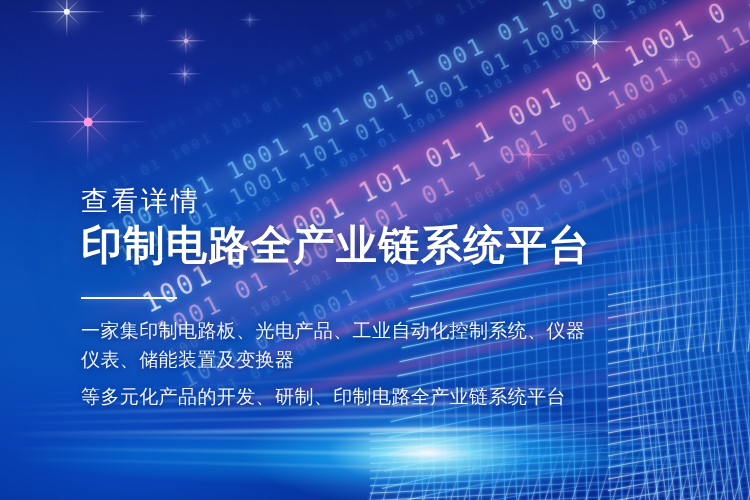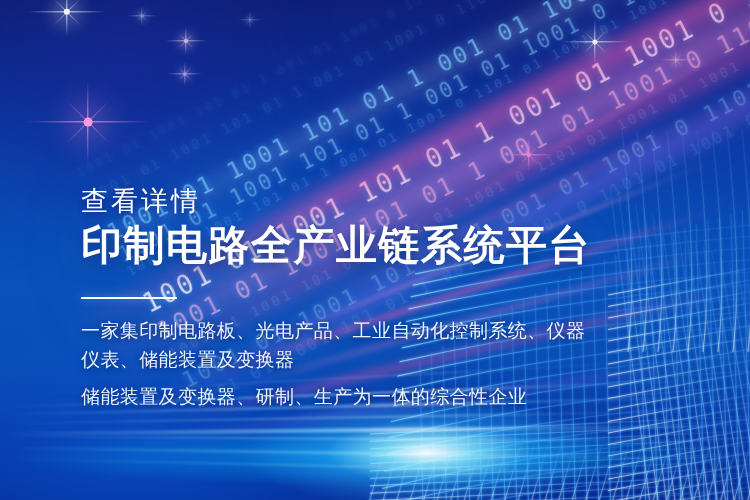--- a/index.html
+++ b/index.html
@@ -412,17 +412,17 @@
         <b style="width: 2.8px; height: 2.8px; background: rgb(255, 210, 239); box-shadow: rgb(255, 210, 239) 0px 0px 8.4px 1.96px;"></b>
       </div>
     </div>
 
   <div class="copy">
     <div class="eyebrow">查看详情</div>
     <h1 class="headline">印制电路全产业链系统平台</h1>
     <div class="rule"></div>
     <div class="desc">
       <p>一家集印制电路板、光电产品、工业自动化控制系统、仪器仪表、储能装置及变换器</p>
-      <p>储能装置及变换器、研制、生产为一体的综合性企业</p>
+      <p>等多元化产品的开发、研制、印制电路全产业链系统平台</p>
     </div>
   </div>
 
 </div>
 
 </body></html>

